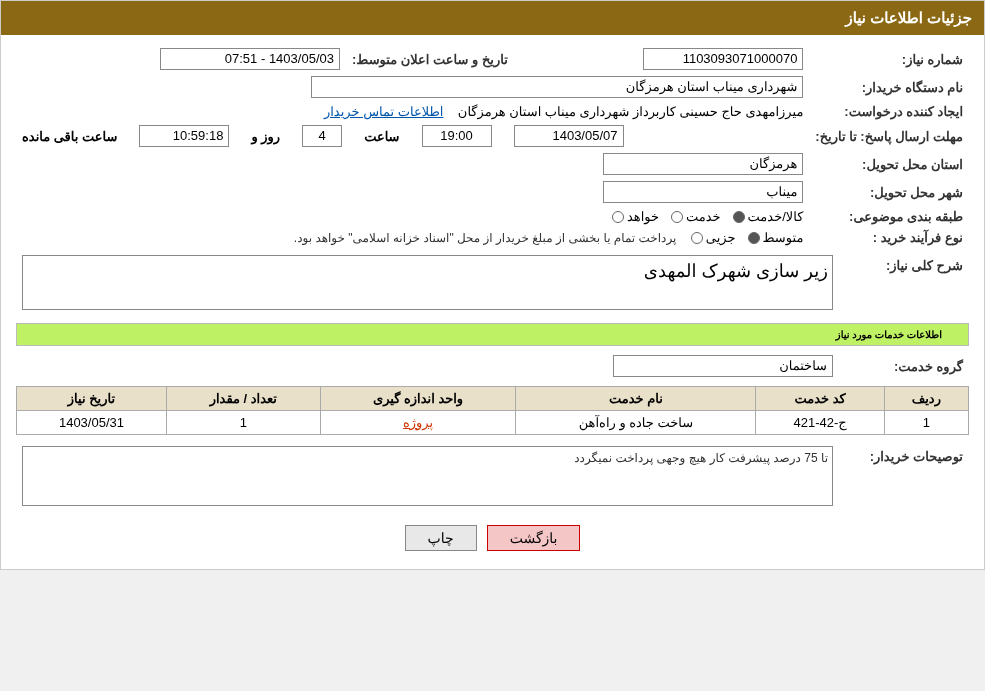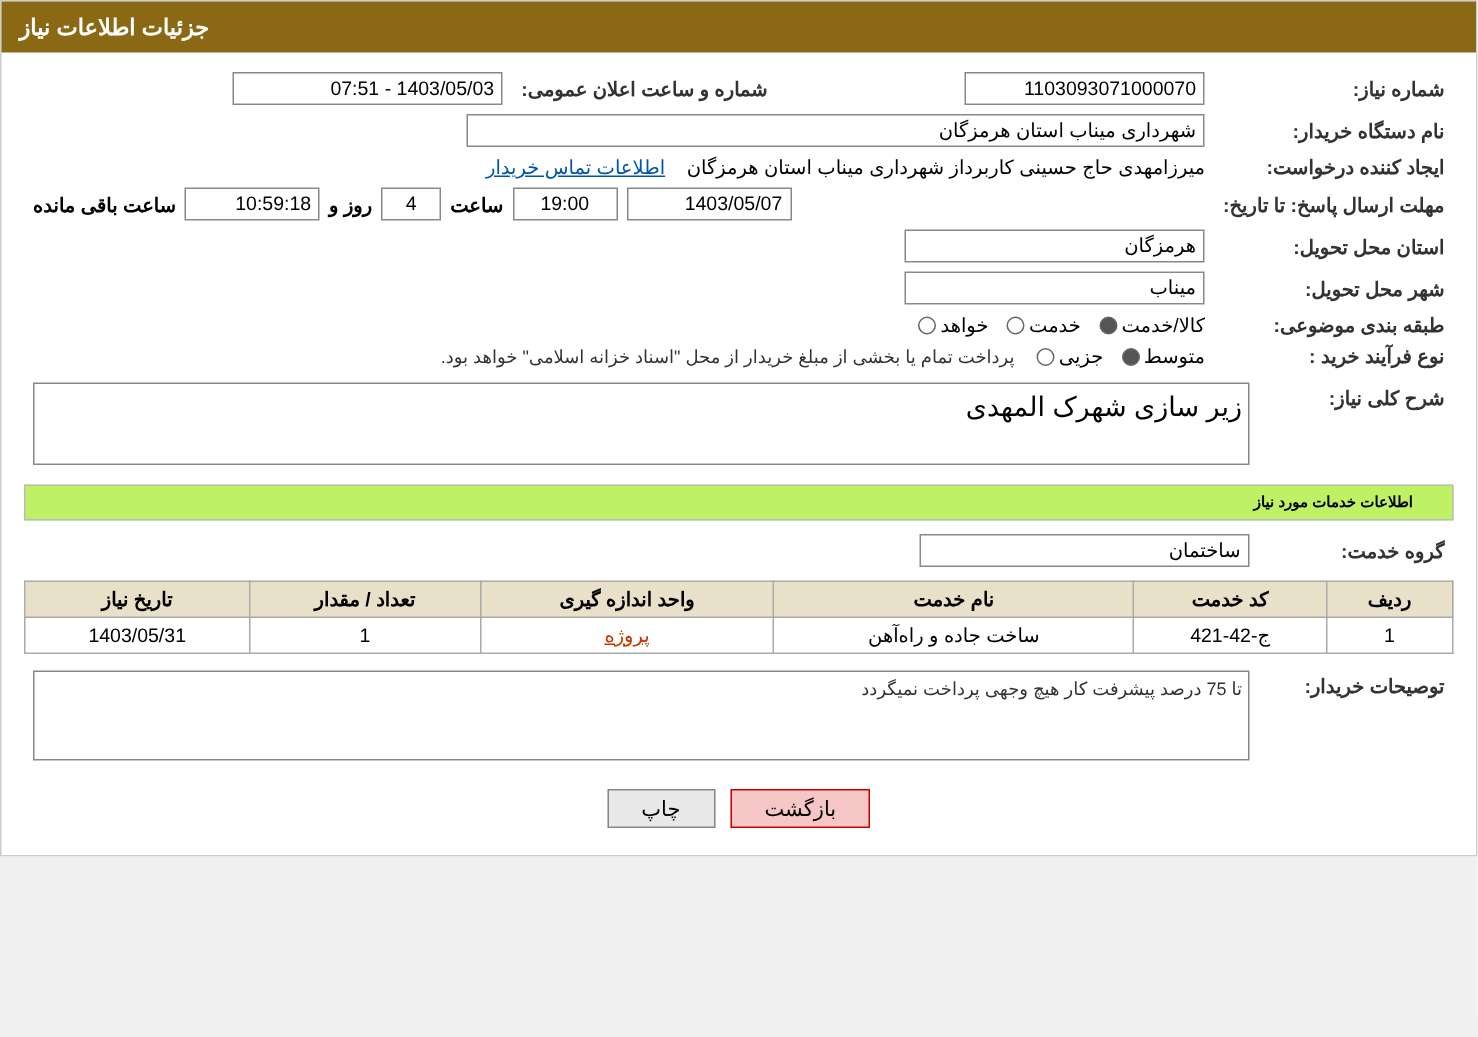--- a/index.html
+++ b/index.html
@@ -11,21 +11,21 @@
     }
     .page-wrapper {
       max-width: 985px;
       margin: 0 auto;
       background: #fff;
       border: 1px solid #ccc;
     }
     .header-bar {
       background: #8B6914;
       color: #fff;
-      text-align: left;
+      text-align: right;
       padding: 8px 12px;
       font-size: 15px;
       font-weight: bold;
     }
     .content {
       padding: 10px 15px;
     }
     .section-header {
       background: #bef264;
       padding: 5px 26px;
@@ -163,41 +163,41 @@
     .watermark-area {
       position: relative;
     }
     .inline-label {
       font-weight: bold;
       white-space: nowrap;
     }
     .row-flex {
       display: flex;
       align-items: center;
-      gap: 6px;
+      gap: 22px;
       flex-direction: row-reverse;
     }
   </style>
 </head>
 <body>
 
 <div class="page-wrapper">
 
   <div class="header-bar">جزئیات اطلاعات نیاز</div>
 
   <div class="content">
 
     <table class="form-table">
       <tbody>
           <tr>
         <td class="label-cell">شماره نیاز:</td>
         <td class="value-cell">
           <span class="input-box input-num">1103093071000070</span>
         </td>
-        <td class="label-cell">شماره و ساعت اعلان عمومی:</td>
+        <td class="label-cell">تاریخ و ساعت اعلان متوسط:</td>
         <td class="value-cell">
           <span class="input-box" style="width:180px">1403/05/03 - 07:51</span>
         </td>
       </tr>
       <tr>
         <td class="label-cell">نام دستگاه خریدار:</td>
         <td class="value-cell" colspan="3">
           <span class="input-box" style="width:492px">شهرداری میناب استان هرمزگان</span>
         </td>
       </tr>

